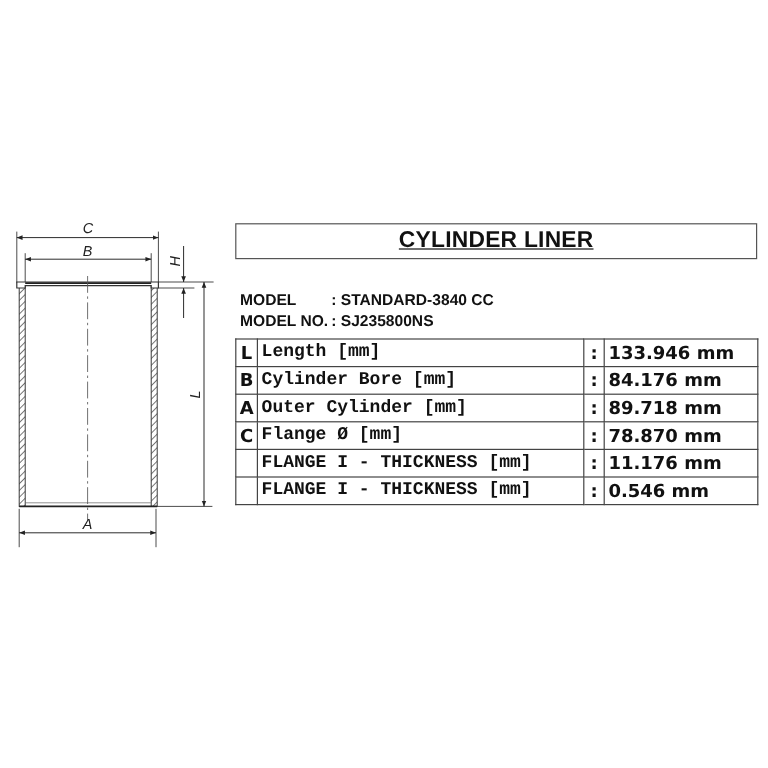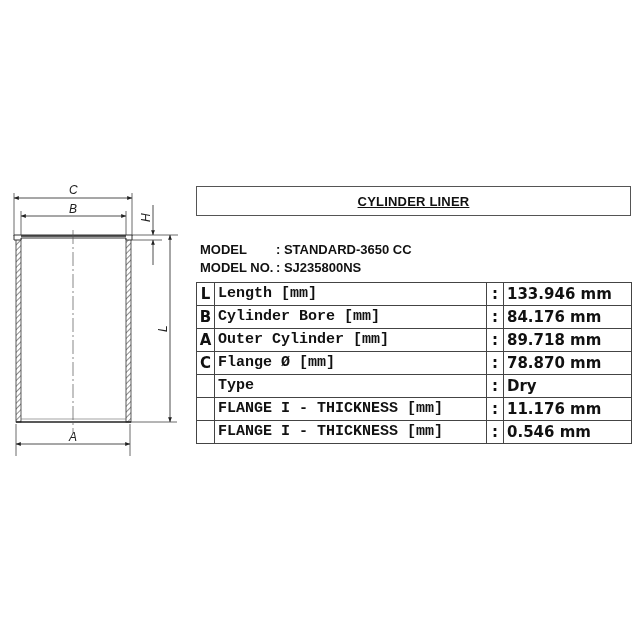--- a/index.html
+++ b/index.html
@@ -1,19 +1,19 @@
 <!DOCTYPE html>
 <html><head>
 <meta charset="utf-8">
 <style>
   html, body { margin:0; padding:0; background:#ffffff; }
   body { width:640px; height:640px; position:relative; overflow:hidden; font-family:"Liberation Sans", sans-serif; color:#111; }
   #drawing { position:absolute; left:0; top:0; width:200px; height:640px; }
   .title-box { position:absolute; left:196px; top:186px; width:435px; height:30px; border:1px solid #555; box-sizing:border-box; display:flex; align-items:center; justify-content:center; }
-  .title-box span { font-weight:bold; font-size:13px; text-decoration:underline; letter-spacing:0.2px; }
+  .title-box span { font-weight:bold; font-size:19px; text-decoration:underline; letter-spacing:0.2px; }
   .meta { position:absolute; left:200px; font-weight:bold; font-size:13px; }
   .meta .k { display:inline-block; width:76px; }
   .meta-model { top:242px; }
   .meta-part { top:260px; }
   table.spec { position:absolute; left:196px; top:282px; width:436px; border-collapse:collapse; font-family:"DejaVu Sans", sans-serif; font-weight:bold; font-size:15px; }
   table.spec td { border:1px solid #444; height:22px; padding:0 3px; white-space:nowrap; line-height:22px; }
   table.spec td.sym { width:13px; text-align:center; padding:0 2px; }
   table.spec td.lbl { width:265px;font-family:Liberation Mono, monospace; }
   table.spec td.colon { width:12px; text-align:center; padding:0 2px; }
   table.spec td.val { }
@@ -72,21 +72,21 @@
     <text x="0" y="0" transform="translate(150,222) rotate(-90)">H</text>
     <text x="0" y="0" transform="translate(167,332) rotate(-90)">L</text>
   </g>
 </svg>
 
 <div class="title-box">
   <span>CYLINDER LINER</span>
 </div>
 
 <div class="meta meta-model">
-  <span class="k">MODEL</span><span>: STANDARD-3650 CC</span>
+  <span class="k">MODEL</span><span>: STANDARD-3840 CC</span>
 </div>
 <div class="meta meta-part">
   <span class="k">MODEL NO.</span><span>: SJ235800NS</span>
 </div>
 
 <table class="spec">
   <tbody>
     <tr>
       <td class="sym">L</td>
       <td class="lbl">Length [mm]</td>
@@ -106,26 +106,20 @@
       <td class="val">89.718 mm</td>
     </tr>
     <tr>
       <td class="sym">C</td>
       <td class="lbl">Flange Ø [mm]</td>
       <td class="colon">:</td>
       <td class="val">78.870 mm</td>
     </tr>
     <tr>
       <td class="sym"></td>
-      <td class="lbl">Type</td>
-      <td class="colon">:</td>
-      <td class="val">Dry</td>
-    </tr>
-    <tr>
-      <td class="sym"></td>
       <td class="lbl">FLANGE I - THICKNESS [mm]</td>
       <td class="colon">:</td>
       <td class="val">11.176 mm</td>
     </tr>
     <tr>
       <td class="sym"></td>
       <td class="lbl">FLANGE I - THICKNESS [mm]</td>
       <td class="colon">:</td>
       <td class="val">0.546 mm</td>
     </tr>

